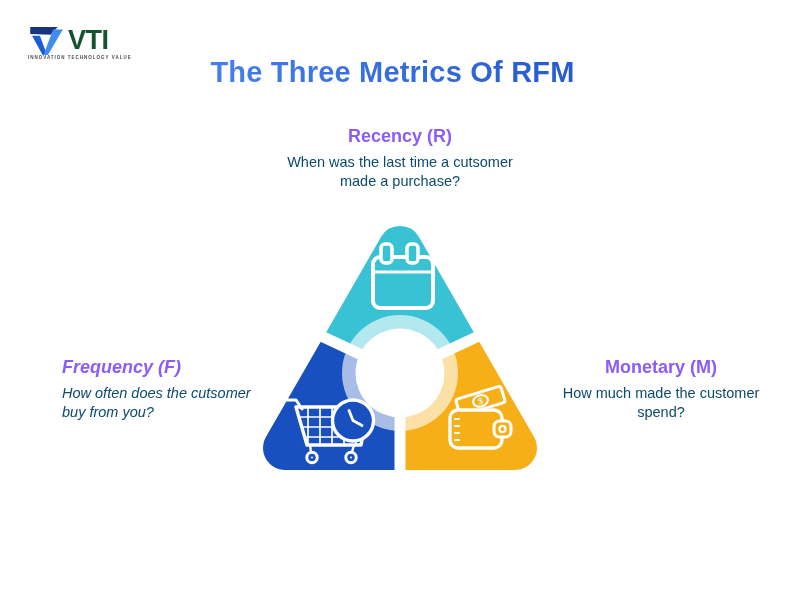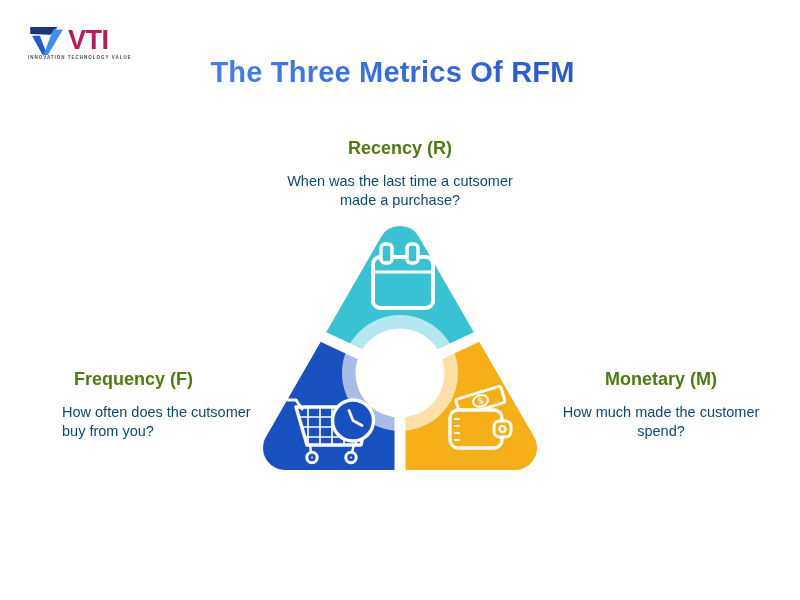--- a/index.html
+++ b/index.html
@@ -7,41 +7,41 @@
     width:800px;height:600px;background:#ffffff;overflow:hidden;
     font-family:"Liberation Sans","DejaVu Sans",sans-serif;position:relative;
   }
   .canvas{position:absolute;inset:0;}
 
   
   .logo{position:absolute;left:28px;top:26px;width:120px;}
   .logo-row{display:flex;align-items:flex-start;}
   .logo-mark{width:38px;height:30px;display:block;}
   .logo-text{
-    font-size:27px;font-weight:800;color:#be185d;line-height:28px;
+    font-size:27px;font-weight:800;color:#14532d;line-height:28px;
     letter-spacing:-0.5px;margin-left:2px;
   }
   .logo-tagline{
     font-size:9px;letter-spacing:2px;color:#4A4A4A;white-space:nowrap;
     transform:scale(0.5);transform-origin:left top;margin-top:-1px;font-weight:600;
   }
 
   
   .title{
     position:absolute;left:0;top:56px;width:785px;margin:0;text-align:center;
     font-size:29px;font-weight:700;letter-spacing:0.2px;
     background-image:linear-gradient(90deg,#4F8DF7 10%,#1C4DC5 90%);
     -webkit-background-clip:text;background-clip:text;color:transparent;
   }
 
   
-  .metric h2{margin:12px;font-size:18px;font-weight:700;color:#4d7c0f;line-height:1.2;}
+  .metric h2{margin:0;font-size:18px;font-weight:700;color:#8b5cf6;line-height:1.2;}
   .metric p{margin:5px 0 0 0;font-size:14.5px;color:#0c4a6e;line-height:1.32;white-space:pre-line;}
   .metric-recency{position:absolute;left:200px;top:126px;width:400px;text-align:center;}
-  .metric-frequency{position:absolute;left:62px;top:357px;width:210px;text-align:left;}
+  .metric-frequency{position:absolute;left:62px;top:357px;width:210px;text-align:left;font-style:italic;}
   .metric-monetary{position:absolute;left:556px;top:357px;width:210px;text-align:center;}
 
   
   .diagram{position:absolute;inset:0;width:800px;height:600px;}
 </style>
 </head>
 <body>
 
 <div class="canvas">
 

